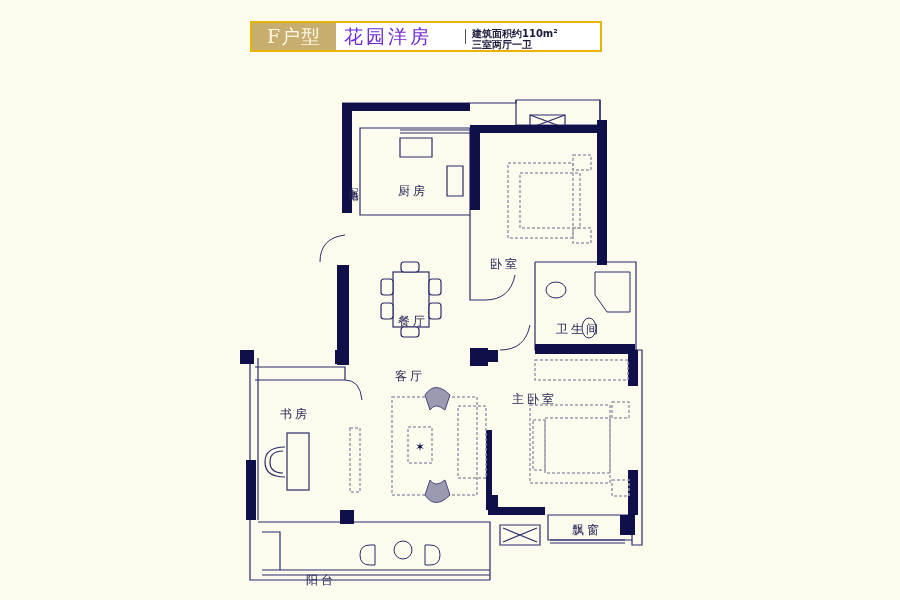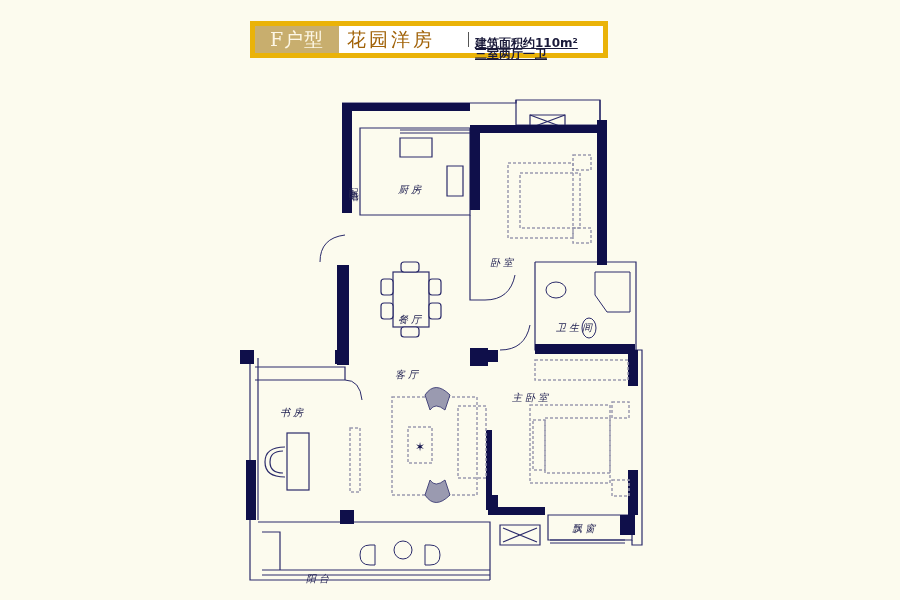--- a/index.html
+++ b/index.html
@@ -4,36 +4,36 @@
 <style>
   html, body { margin: 0; padding: 0; }
   body {
     width: 900px; height: 600px; overflow: hidden;
     background: #fcfbee;
     font-family: "DejaVu Sans", sans-serif;
     position: relative;
   }
   .header {
     position: absolute; left: 250px; top: 21px; width: 348px; height: 27px;
-    display: flex; border: 5px solid #eab308; background: #ffffff;
+    display: flex; border: 2px solid #eab308; background: #ffffff;
   }
   .badge {
     width: 84px; height: 27px; background: #c8ae6e; color: #fdf7e6;
     font-family: "DejaVu Serif", serif; font-size: 19px; line-height: 27px;
     text-align: center; letter-spacing: 1px;
   }
   .title {
     width: 115px; padding-left: 8px; font-size: 19px; line-height: 27px;
-    color: #a16207; letter-spacing: 3px;
+    color: #6d28d9; letter-spacing: 3px;
   }
   .sep { width: 1px; background: #555; margin: 6px 6px; }
-  .specs { font-size: 12px; color: #1a1a3a; line-height: 11px; padding-top: 12px; font-weight: bold; text-decoration: underline; }
+  .specs { font-size: 10px; color: #1a1a3a; line-height: 11px; padding-top: 5px; font-weight: bold; }
   .plan { position: absolute; left: 0; top: 0; }
   .room-label {
-    position: absolute; font-size: 10px; color: #1e1e50; letter-spacing: 3px; white-space: nowrap; font-style: italic;
+    position: absolute; font-size: 12px; color: #1e1e50; letter-spacing: 3px; white-space: nowrap;
   }
   .vert { writing-mode: vertical-rl; letter-spacing: 2px; font-size: 10px; color: #1e1e50; }
 </style>
 </head>
 <body>
 
 <div class="header">
   <div class="badge">F户型</div>
   <div class="title">花园洋房</div>
   <div class="sep"></div>

